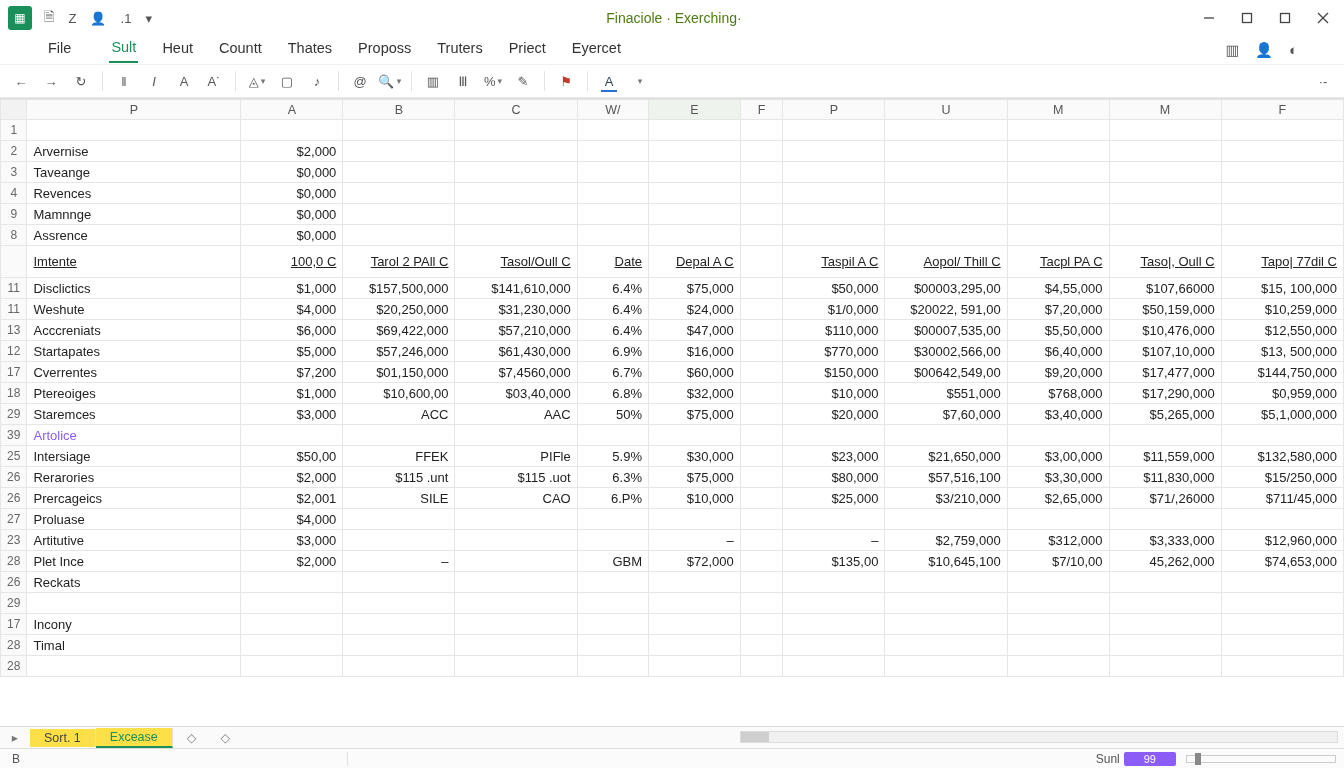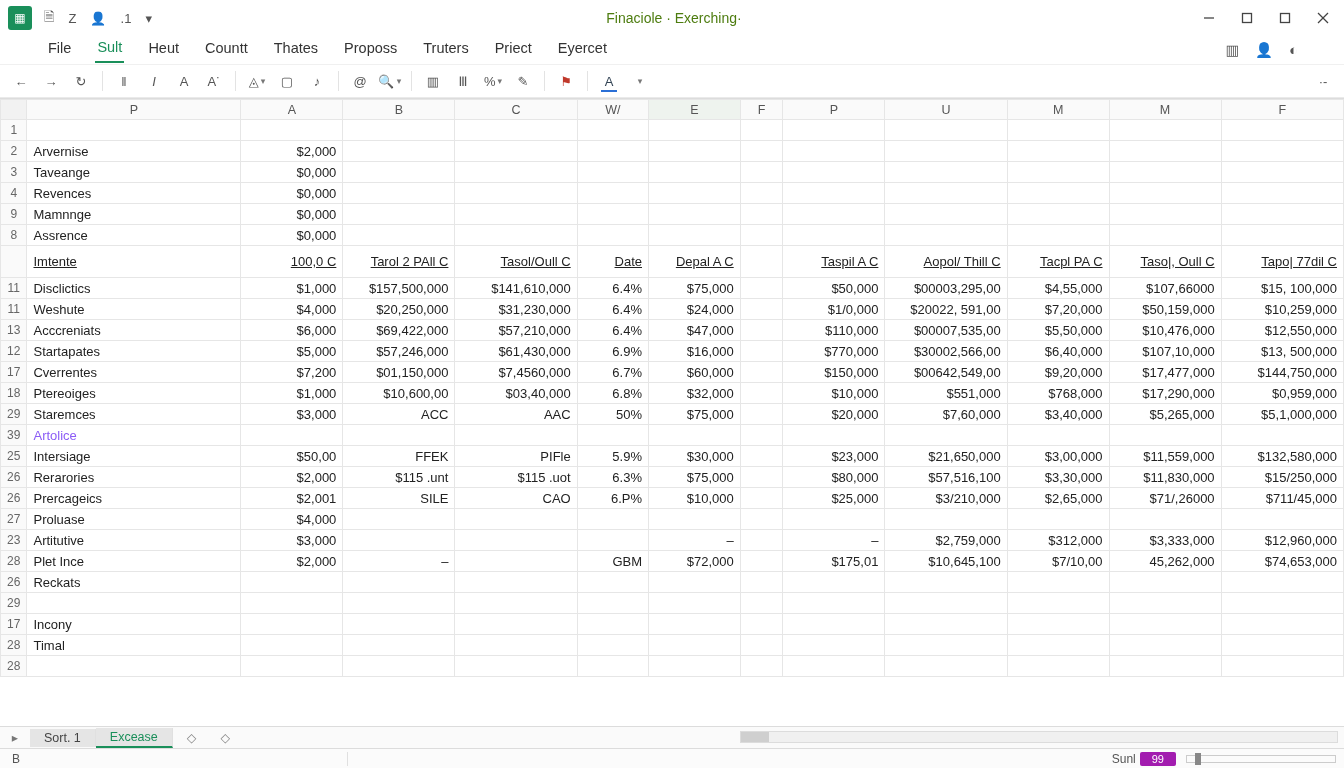--- a/index.html
+++ b/index.html
@@ -12,21 +12,21 @@
 .qat { display: flex; align-items: center; gap: 14px; color: #555; font-size: 13px; }
 .qat span { display: inline-flex; align-items: center; }
 .titlebar .center { flex: 1; text-align: center; font-size: 14px; color: #4d7c0f; font-weight: 400; }
 .titlebar .right { display: flex; align-items: center; gap: 12px; }
 .winbtn { width: 26px; height: 26px; display: flex; align-items: center; justify-content: center; color: #444; }
 .winbtn svg { width: 12px; height: 12px; }
 
 
 .menubar { height: 28px; display: flex; align-items: center; padding: 0 46px; gap: 22px; font-size: 14.5px; color: #333; }
 .menubar .mitem { padding: 2px 2px 6px 2px; cursor: pointer; }
-.menubar .mitem.active { color: #1a8f5a; border-bottom: 2px solid #1a8f5a; font-weight: 500; }
+.menubar .mitem.active { color: #1a8f5a; border-bottom: 2px solid #1a8f5a; font-weight: 500; margin-left: 14px; }
 .menubar .rtools { margin-left: auto; display: flex; gap: 16px; color: #555; }
 
 
 .toolbar { height: 34px; border-top: 1px solid #f0f0f0; border-bottom: 1px solid #eaeaea; display: flex; align-items: center; padding: 0 10px; gap: 8px; color: #555; font-size: 13px; }
 .tbtn { width: 22px; height: 22px; display: inline-flex; align-items: center; justify-content: center; position: relative; }
 .tsep { width: 1px; height: 20px; background: #e3e3e3; margin: 0 2px; }
 .tbtn.red { color: #c0392b; }
 .tbtn.underline-a { color: #345; }
 .tbtn.underline-a::after { content: ""; position: absolute; left: 3px; right: 3px; bottom: 0px; height: 2px; background: #2a6fd6; }
 .toolbar .flex-spacer { flex: 1; }
@@ -57,31 +57,31 @@
 col.c-f { width: 42px; }
 col.c-p { width: 100px; }
 col.c-u { width: 120px; }
 col.c-m1 { width: 100px; }
 col.c-m2 { width: 110px; }
 col.c-f2 { width: 120px; }
 
 
 .tabs { height: 22px; border-top: 1px solid #dcdcdc; display: flex; align-items: center; font-size: 12.5px; background: #fafafa; position: relative; }
 .tabs .tabnav { width: 30px; text-align: center; color: #777; }
-.tab { padding: 2px 14px; border-right: 1px solid #e0e0e0; color: #444; cursor: pointer; background: #e5e5e5; text-align: center; }
+.tab { padding: 2px 14px; border-right: 1px solid #e0e0e0; color: #444; cursor: pointer; background: #fde047; text-align: center; }
 .tab.active { color: #1a8f5a; border-bottom: 2px solid #1a8f5a; font-weight: 500; }
 .tabs .sheet-icons { padding: 0 14px; display: flex; gap: 24px; color: #888; }
 .tabs .hscroll { position: absolute; right: 6px; left: 740px; top: 4px; height: 12px; background: #f0f0f0; border: 1px solid #dcdcdc; }
 .tabs .hscroll .thumb { position: absolute; left: 0; width: 28px; top: 0; bottom: 0; background: #cfcfcf; }
 
 
 .status { height: 20px; border-top: 1px solid #dcdcdc; display: flex; align-items: center; font-size: 12px; padding: 0 8px; color: #555; background: #fbfbfb; }
 .status .cellref { width: 340px; border-right: 1px solid #e0e0e0; padding-left: 4px; }
 .status .flex-spacer { flex: 1; }
-.status .badge { background: #a21caf; color: #fff; padding: 1px 12px; border-radius: 2px; margin-left: 4px; font-size: 11px; }
+.status .badge { background: #8b5cf6; color: #fff; padding: 1px 20px; border-radius: 2px; margin-left: 4px; font-size: 11px; }
 .status .zoom { width: 150px; height: 8px; border: 1px solid #ccc; margin-left: 10px; position: relative; }
 .status .zoom .knob { position: absolute; left: 8px; top: -3px; width: 6px; height: 12px; background: #888; }
 </style>
 </head>
 <body>
 
 <div class="titlebar">
   <div class="left">
     <div class="app-logo">▦</div>
     <div class="qat">
@@ -507,21 +507,21 @@
         </tr>
         <tr>
           <td class="rowhdr">28</td>
           <td class="lbl">Plet Ince</td>
           <td class="num">$2,000</td>
           <td class="num">–</td>
           <td class="num"></td>
           <td class="ctr">GBM</td>
           <td class="num">$72,000</td>
           <td class="num"></td>
-          <td class="num">$175,01</td>
+          <td class="num">$135,00</td>
           <td class="num">$10,645,100</td>
           <td class="num">$7/10,00</td>
           <td class="num">45,262,000</td>
           <td class="num">$74,653,000</td>
         </tr>
         <tr>
           <td class="rowhdr">26</td>
           <td class="lbl">Reckats</td>
           <td class="num"></td>
           <td class="num"></td>

